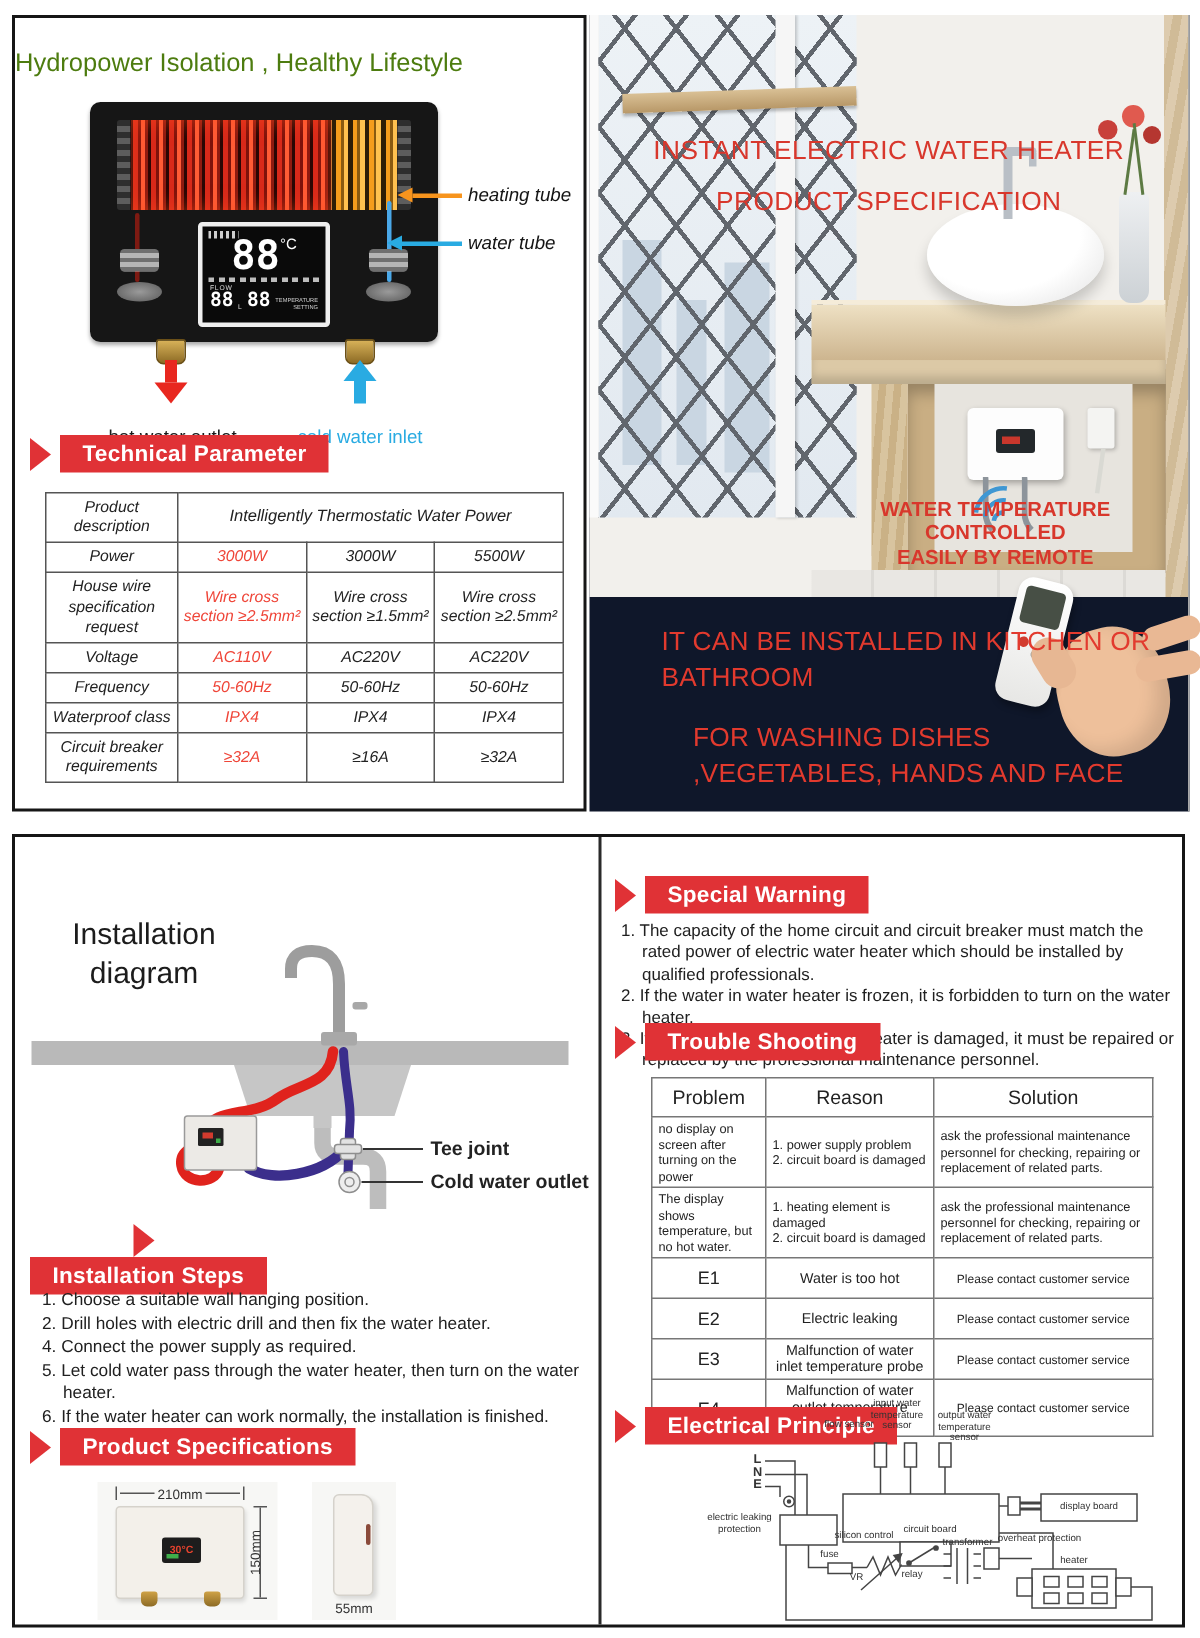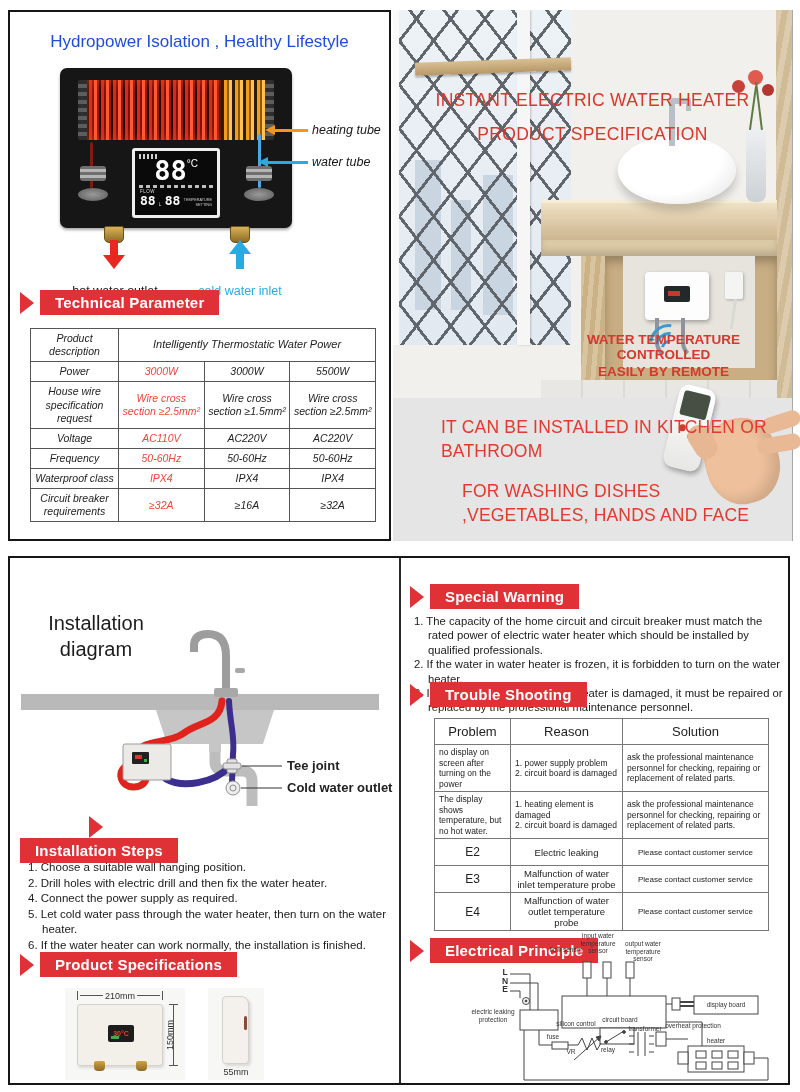--- a/index.html
+++ b/index.html
@@ -9,21 +9,21 @@
   .abs{position:absolute;}
   .pre{white-space:pre-line;}
 
   
   .banner{position:absolute; display:flex; align-items:center;}
   .banner .tri{width:0;height:0;border-top:11px solid transparent;border-bottom:11px solid transparent;border-left:14px solid var(--red); margin-right:6px;}
   .banner .bar{background:var(--red); color:#fff; font-weight:bold; font-size:15px; padding:4px 15px; letter-spacing:.2px;}
 
   
   #tl{left:8px; top:10px; width:383px; height:531px; border:2px solid #161616; background:#fff;}
-  #tl-title{top:20px; left:0; width:100%; text-align:center; font-size:17px; color:#1d4ed8;}
+  #tl-title{top:20px; left:0; width:100%; font-size:17px; color:#4d7c0f;}
   #device{left:50px; top:56px; width:232px; height:160px; background:#161616; border-radius:7px; box-shadow:0 2px 3px rgba(0,0,0,.35);}
   #coil{left:18px; top:12px; width:196px; height:60px; display:flex; border-radius:2px; overflow:hidden;}
   .endplate{width:9px; background:repeating-linear-gradient(0deg,#2e2e2e 0 4px,#5d5d5d 4px 8px);}
   .coil-red{flex:1; background:repeating-linear-gradient(90deg,#2a0604 0 2px,#d8291a 2px 5px,#7e120b 5px 7px,#ff5b35 7px 10px,#8e1a10 10px 12px); box-shadow:inset 0 0 14px rgba(255,80,30,.55);}
   .coil-orange{width:44px; background:repeating-linear-gradient(90deg,#2e1d06 0 3px,#f59c1c 3px 6px,#8a5a10 6px 8px,#ffc14f 8px 11px);}
   #tube-hot{left:30px; top:74px; width:3px; height:46px; background:#7e1a12; border-radius:2px;}
   #tube-cold{left:198px; top:66px; width:3px; height:54px; background:#4aa8e8; border-radius:2px;}
   #lcd{left:72px; top:80px; width:88px; height:70px; background:#0a0a0a; border:3px solid #efefef; border-radius:3px; color:#fff; overflow:hidden;}
   .lcd-dots{height:5px; margin:3px 4px 0 4px; background:repeating-linear-gradient(90deg,#cfcfcf 0 2px,transparent 2px 4px); width:20px;}
   #lcd-main{display:flex; align-items:flex-start; justify-content:center; margin-top:-2px;}
@@ -45,21 +45,21 @@
   .callout-label{position:absolute; font-size:12.5px; color:#141414;font-style:italic;}
   #lbl-outlet{top:272px; left:40px; width:130px; text-align:center; font-size:12.5px;}
   #lbl-inlet{top:272px; left:165px; width:130px; text-align:center; font-size:12.5px; color:var(--blue);}
   #tl-table{position:absolute; left:20px; top:316px; width:346px; border-collapse:collapse; font-size:10.5px; color:#222; table-layout:fixed;font-style:italic;}
   #tl-table td{border:1px solid #555; text-align:center; padding:3px 2px; line-height:1.25;}
   #tl-table td.lab{width:88px;}
   #tl-table tr.tall td{height:46px;}
   #tl-table td.red{color:#ef4538;}
 
   
-  #tr{left:393px; top:10px; width:400px; height:531px; background:#e5e5e5; border-right:1.5px solid #a9a9a9;}
+  #tr{left:393px; top:10px; width:400px; height:531px; background:#0f172a; border-right:1.5px solid #a9a9a9;}
   #photo{left:0; top:0; width:100%; height:388px; background:#f2f0ec; overflow:hidden;}
   #window{left:0; top:0; width:178px; height:335px; background:linear-gradient(#edf2f6,#e2e9f0); border-left:6px solid #fafafa;}
   .bldg{position:absolute; background:#c9d6e2;}
   #lattice{position:absolute; inset:0;
     background-image:repeating-linear-gradient(52deg, transparent 0 24px, #61666d 24px 27px),
                      repeating-linear-gradient(-52deg, transparent 0 24px, #61666d 24px 27px);}
   #win-bar{left:118px; top:0; width:13px; height:100%; background:#f6f6f6; box-shadow:1px 0 2px rgba(0,0,0,.2);}
   #shelf{left:22px; top:50px; width:156px; height:13px; background:linear-gradient(#d9c095,#b89868); transform:rotate(-2deg); box-shadow:0 2px 2px rgba(0,0,0,.25);}
   #pillar{right:0; top:0; width:16px; height:388px; background:repeating-linear-gradient(100deg,#ddcbae 0 6px,#d0bb97 6px 12px);}
   #slab{left:148px; top:190px; width:236px; height:40px; background:linear-gradient(#eee1c4,#cdb58f); border-top:3px solid #f5ecd9;}
@@ -411,20 +411,25 @@
         <td class="c1">no display on screen after turning on the power</td>
         <td class="c2 pre">1. power supply problem
 2. circuit board is damaged</td>
         <td class="c3 sol">ask the professional maintenance personnel for checking, repairing or replacement of related parts.</td>
       </tr>
       <tr class="r2">
         <td class="c1">The display shows temperature, but no hot water.</td>
         <td class="c2 pre">1. heating element is damaged
 2. circuit board is damaged</td>
         <td class="c3 sol">ask the professional maintenance personnel for checking, repairing or replacement of related parts.</td>
+      </tr>
+      <tr class="re">
+        <td class="c1">E1</td>
+        <td class="c2">Water is too hot</td>
+        <td class="c3">Please contact customer service</td>
       </tr>
       <tr class="re">
         <td class="c1">E2</td>
         <td class="c2">Electric leaking</td>
         <td class="c3">Please contact customer service</td>
       </tr>
       <tr class="re">
         <td class="c1">E3</td>
         <td class="c2">Malfunction of water inlet temperature probe</td>
         <td class="c3">Please contact customer service</td>

